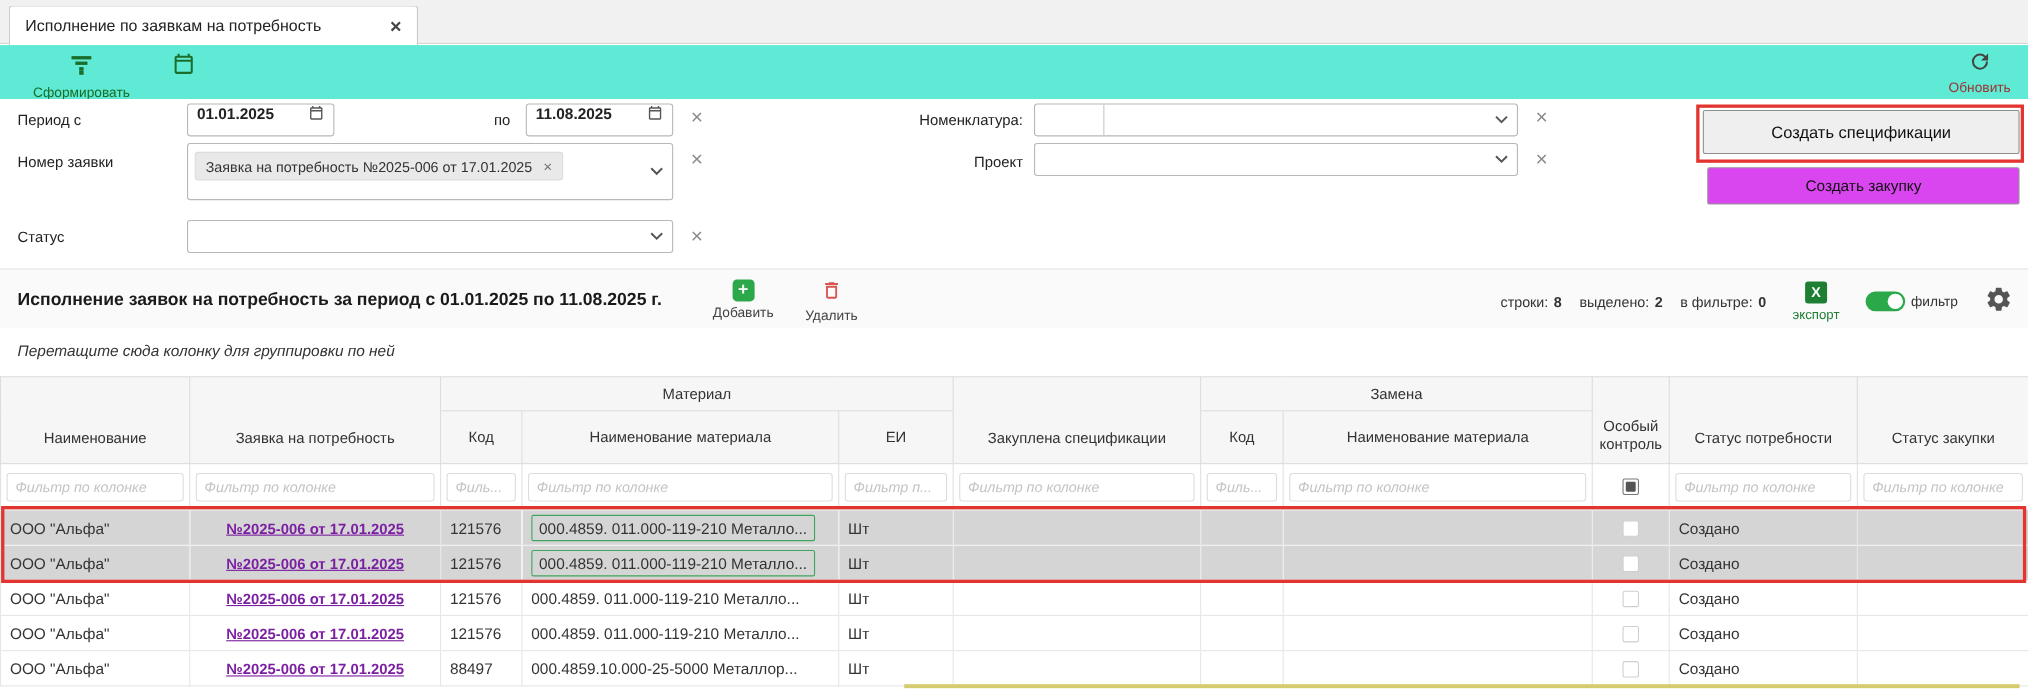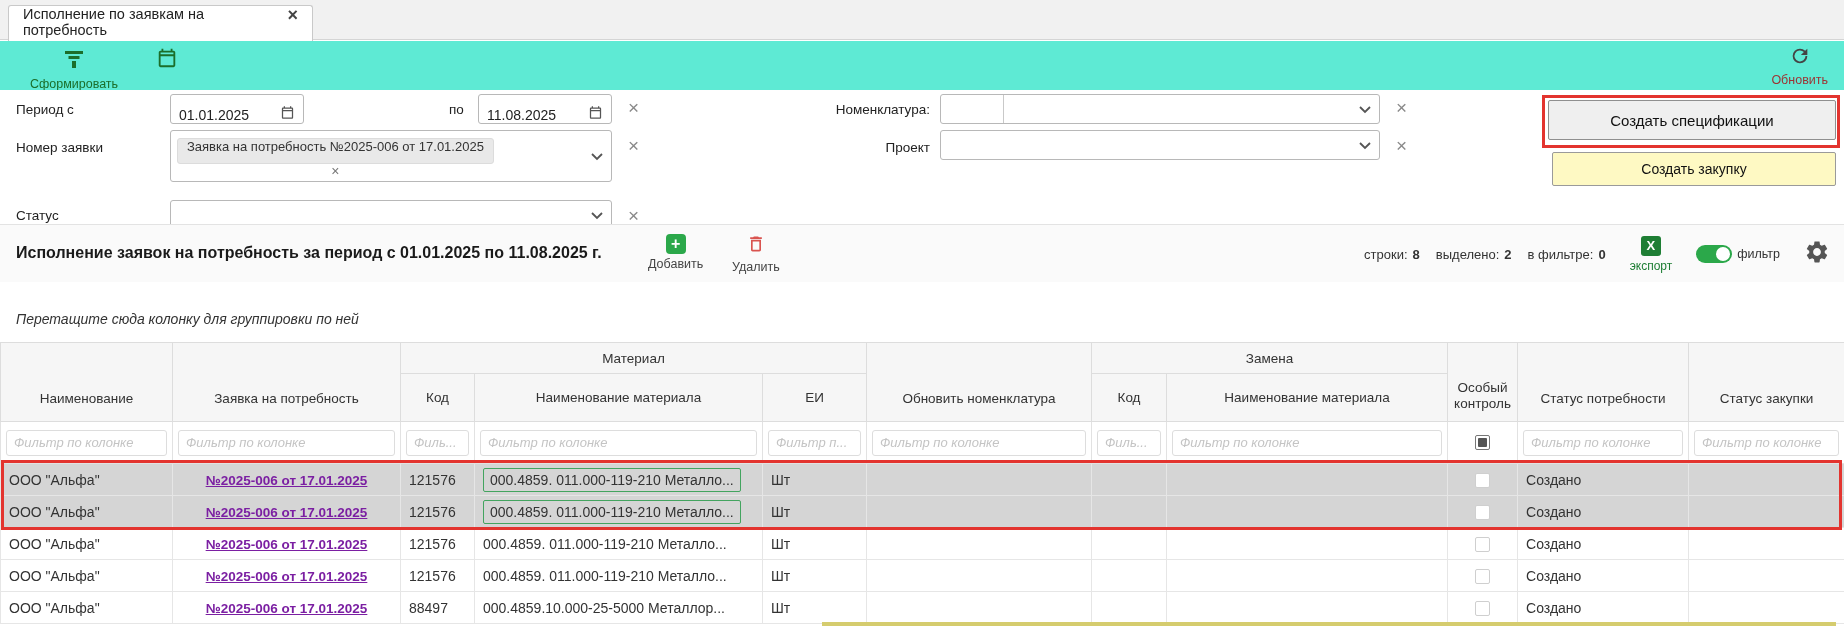--- a/index.html
+++ b/index.html
@@ -3,63 +3,63 @@
 <meta charset="utf-8">
 <style>
   * { box-sizing: border-box; }
   body { margin: 0; background: #fff; }
   .screen {
     position: relative; width: 1844px; height: 626px; overflow: hidden;
     background: #fff; font-family: "Liberation Sans", sans-serif; color: #222;
   }
   
   .tabbar { position: absolute; top: 0; left: 0; right: 0; height: 40px; background: #f1f1f1; border-bottom: 1px solid #d5d5d5; }
-  .tab { position: absolute; left: 8px; top: 5px; height: 36px; width: 305px; background: #fff;
+  .tab { position: absolute; left: 8px; top: 5px; height: 36px; width: 372px; background: #fff;
     border: 1px solid #c9c9c9; border-bottom: none; border-radius: 3px 3px 0 0;
-    display: flex; align-items: flex-start; justify-content: space-between; padding: 0 14px; font-size: 14.5px; z-index: 2; }
+    display: flex; align-items: center; justify-content: space-between; padding: 0 14px; font-size: 14.5px; z-index: 2; }
   .tab-close { color: #444; font-size: 18px; line-height: 1; cursor: pointer; font-weight: bold; }
   
   .toolbar { position: absolute; top: 41px; left: 0; right: 0; height: 52px; background: #5eead4; }
   .tool { position: absolute; display: flex; flex-direction: column; align-items: center; gap: 3px; font-size: 12.5px; cursor: pointer; }
   .tool-generate { left: 30px; top: 6px; color: #1b6e2a; }
   .tool-period { left: 145px; top: 6px; color: #1b6e2a; gap: 48px; }
   .tool-refresh { right: 16px; top: 4px; color: #9c3434; }
   
   .filters { position: absolute; top: 90px; left: 0; right: 0; height: 150px; background: #fff; }
   .flabel { position: absolute; font-size: 13.5px; color: #222; white-space: nowrap; }
   .l-period { left: 16px; top: 12px; }
   .l-po { left: 449px; top: 12px; }
   .l-request { left: 16px; top: 50px; }
   .l-status { left: 16px; top: 118px; }
   .l-nomen { left: 806px; top: 12px; width: 124px; text-align: right; }
   .l-project { left: 846px; top: 50px; width: 84px; text-align: right; }
   .datebox { position: absolute; width: 134px; height: 30px; border: 1px solid #b8b8b8; border-radius: 3px; background: #fff;
-    display: flex; align-items: flex-end; justify-content: space-between; padding: 0 8px; font-size: 14px; cursor: text; }
+    display: flex; align-items: flex-start; justify-content: space-between; padding: 0 8px; font-size: 14px; cursor: text; font-weight: bold; }
   .d1 { left: 170px; top: 4px; }
   .d2 { left: 478px; top: 4px; }
   .combo { position: absolute; border: 1px solid #b8b8b8; border-radius: 3px; background: #fff; cursor: pointer; }
   .combo .chev { position: absolute; right: 8px; top: 50%; transform: translateY(-50%); }
   .c-request { left: 170px; top: 40px; width: 442px; height: 52px; }
   .c-status  { left: 170px; top: 110px; width: 442px; height: 30px; }
   .c-nomen   { left: 940px; top: 4px;  width: 440px; height: 30px; }
   .c-project { left: 940px; top: 40px; width: 440px; height: 30px; }
   .subdiv { position: absolute; left: 62px; top: 0; bottom: 0; width: 1px; background: #c9c9c9; }
   .chip { position: absolute; left: 6px; top: 7px; height: 26px; background: #e9e9e9; border: 1px solid #dcdcdc; border-radius: 3px;
-    display: flex; align-items: center; gap: 10px; padding: 0 9px; font-size: 13px; color: #333; white-space: nowrap; flex-direction: column; }
+    display: flex; align-items: center; gap: 10px; padding: 0 9px; font-size: 13px; color: #333; white-space: nowrap; }
   .chip-x { color: #777; font-size: 14px; line-height: 1; cursor: pointer; }
   .clearx { position: absolute; font-size: 19px; color: #8a8a8a; line-height: 1; cursor: pointer; }
   .x1 { left: 628px; top: 8px; } .x2 { left: 628px; top: 46px; } .x3 { left: 628px; top: 116px; }
   .x4 { left: 1396px; top: 8px; } .x5 { left: 1396px; top: 46px; }
   .btn { position: absolute; display: flex; align-items: center; justify-content: center; border-radius: 2px;
     font-size: 15px; color: #111; cursor: pointer; font-family: inherit; }
   .b-spec { left: 1548px; top: 10px; width: 288px; height: 40px; background: #efefef; border: 1px solid #8f8f8f; }
-  .b-purchase { left: 1552px; top: 62px; width: 284px; height: 34px; background: #fef9c3; border: 1px solid #9a9a9a; font-size: 14px; }
+  .b-purchase { left: 1552px; top: 62px; width: 284px; height: 34px; background: #d946ef; border: 1px solid #9a9a9a; font-size: 14px; }
   .ann-spec { position: absolute; left: 1542px; top: 5px; width: 298px; height: 53px; border: 3px solid #e3342f; pointer-events: none; z-index: 4; }
   
-  .band { position: absolute; top: 224px; left: 0; right: 0; height: 58px; background: #fafafa; border-top: 1px solid #e3e3e3; }
+  .band { position: absolute; top: 244px; left: 0; right: 0; height: 58px; background: #fafafa; border-top: 1px solid #e3e3e3; }
   .band-title { position: absolute; left: 16px; top: 19px; font-size: 16px; font-weight: bold; color: #1a1a1a; white-space: nowrap; }
   .mini { position: absolute; display: flex; flex-direction: column; align-items: center; gap: 3px; font-size: 12.5px; color: #444; cursor: pointer; }
   .m-add { left: 648px; top: 9px; }
   .m-del { left: 732px; top: 9px; }
   .addicon { width: 20px; height: 20px; border-radius: 4px; background: #2ba84a; color: #fff;
     display: flex; align-items: center; justify-content: center; font-size: 16px; font-weight: bold; line-height: 1; }
   .band-right { position: absolute; right: 14px; top: 0; height: 58px; display: flex; align-items: center; gap: 24px; }
   .stats { font-size: 13px; color: #333; display: flex; gap: 16px; white-space: nowrap; }
   .stats b { margin-left: 5px; }
   .export { display: flex; flex-direction: column; align-items: center; gap: 3px; color: #1e7e34; font-size: 12px; cursor: pointer; }
@@ -273,21 +273,21 @@
         <col style="width:281px">
       <col style="width:70px">
         <col style="width:171px">
         <col style="width:156px">
     </colgroup>
     <thead>
       <tr class="h1">
         <th rowspan="2" class="span2">Наименование</th>
         <th rowspan="2" class="span2">Заявка на потребность</th>
         <th colspan="3">Материал</th>
-        <th rowspan="2" class="span2">Обновить номенклатура</th>
+        <th rowspan="2" class="span2">Закуплена спецификации</th>
         <th colspan="2">Замена</th>
         <th rowspan="2" class="span2 special2">Особый контроль</th>
         <th rowspan="2" class="span2">Статус потребности</th>
         <th rowspan="2" class="span2">Статус закупки</th>
       </tr>
       <tr class="h2">
         <th>Код</th>
         <th>Наименование материала</th>
         <th>ЕИ</th>
         <th>Код</th>

